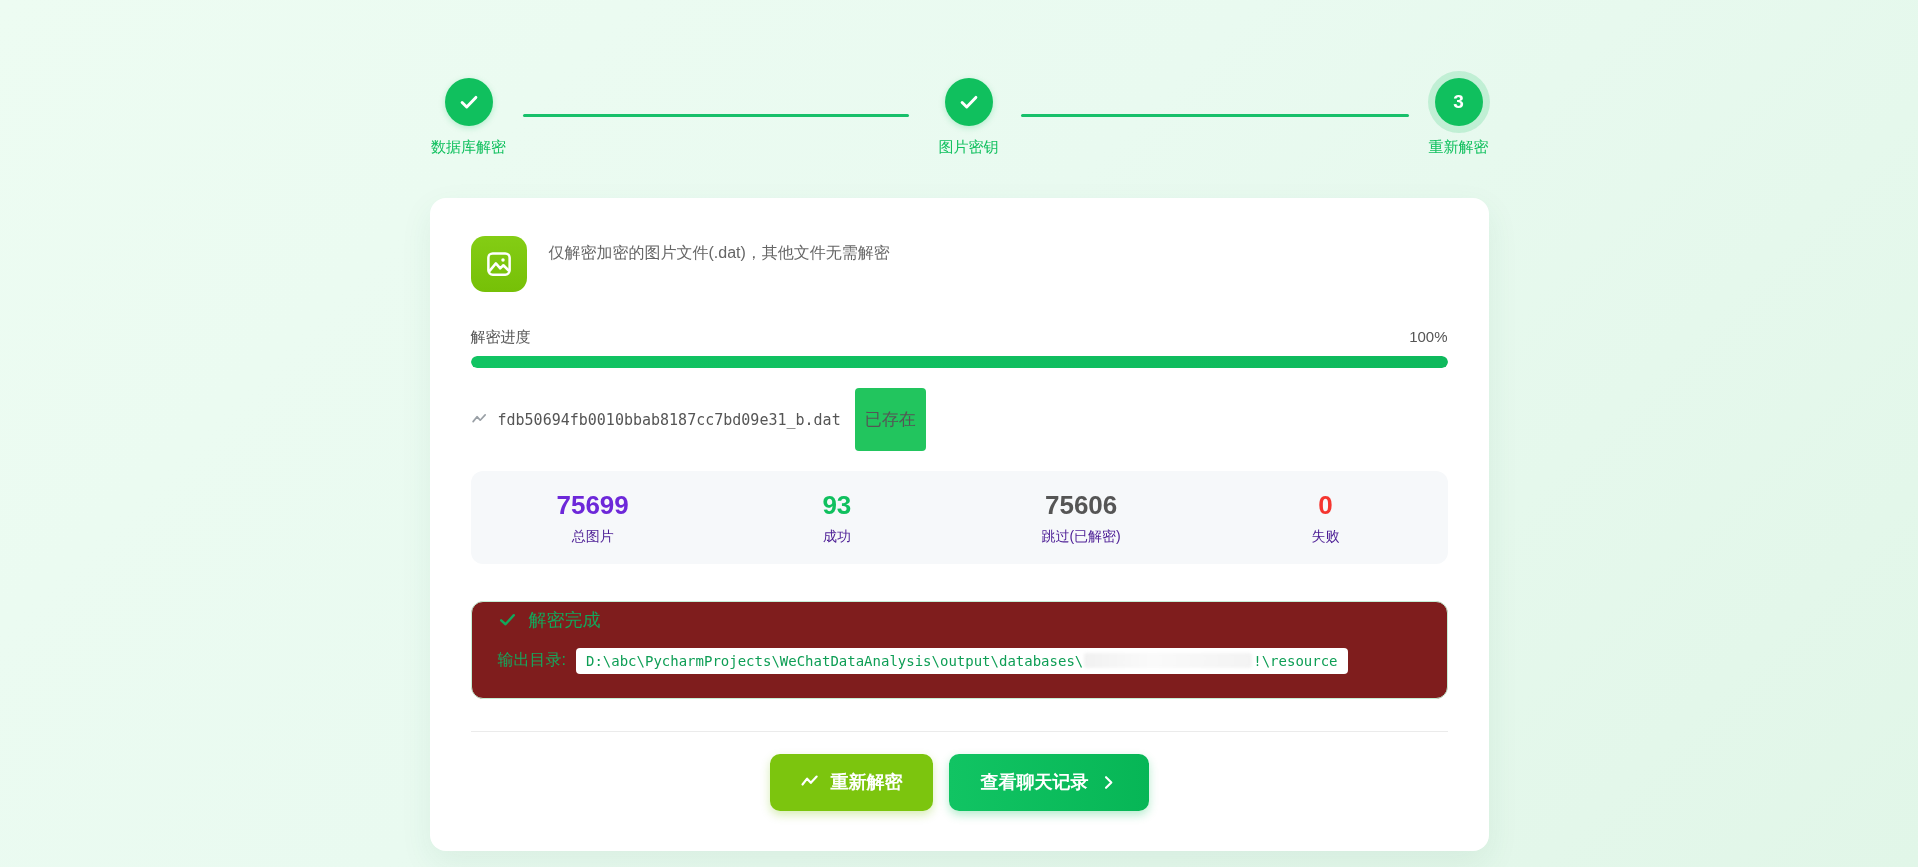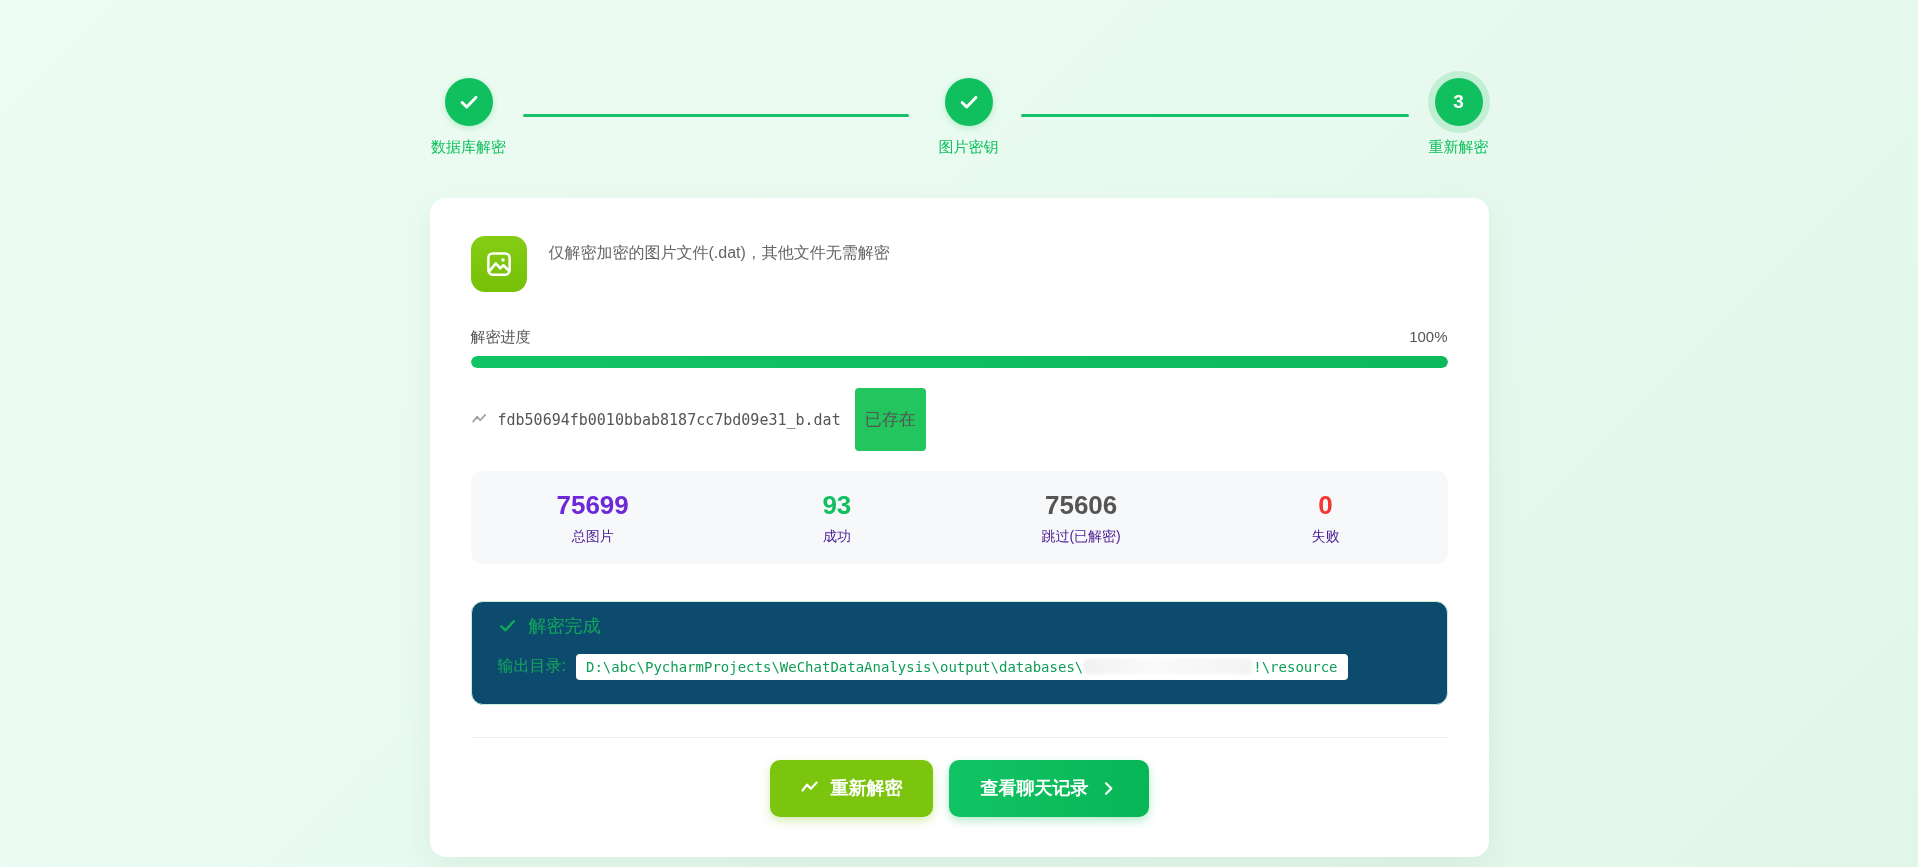--- a/index.html
+++ b/index.html
@@ -54,22 +54,22 @@
 
   .stats-box {
     margin-top:20px; background:#f6f8fa; border-radius:12px;
     display:flex; padding:20px 0 18px;
   }
   .stat { flex:1; text-align:center; }
   .stat-value { font-size:26px; font-weight:bold; line-height:1.1; }
   .stat-label { font-size:14px; color:#4c1d95; margin-top:8px; }
 
   .result-box {
-    margin-top:37px; background:#0c4a6e; border:1px solid #c5eed5;
-    border-radius:12px; padding:12px 26px 24px;text-align:right;
+    margin-top:37px; background:#7f1d1d; border:1px solid #c5eed5;
+    border-radius:12px; padding:6px 26px 24px;text-align:right;
   }
   .result-status { display:flex; align-items:center; gap:12px; font-size:18px; color:#11a85b; }
   .result-path-row { display:flex; align-items:center; gap:10px; margin-top:16px; }
   .output-label { font-size:16px; color:#15a75c; white-space:nowrap; }
   .path-chip {
     background:#fff; border-radius:4px; padding:5px 10px;
     font-size:14px; color:#0e9e55; display:flex; align-items:center; white-space:nowrap;
   }
   .redacted {
     display:inline-block; width:168px; height:15px; margin:0 1px;

